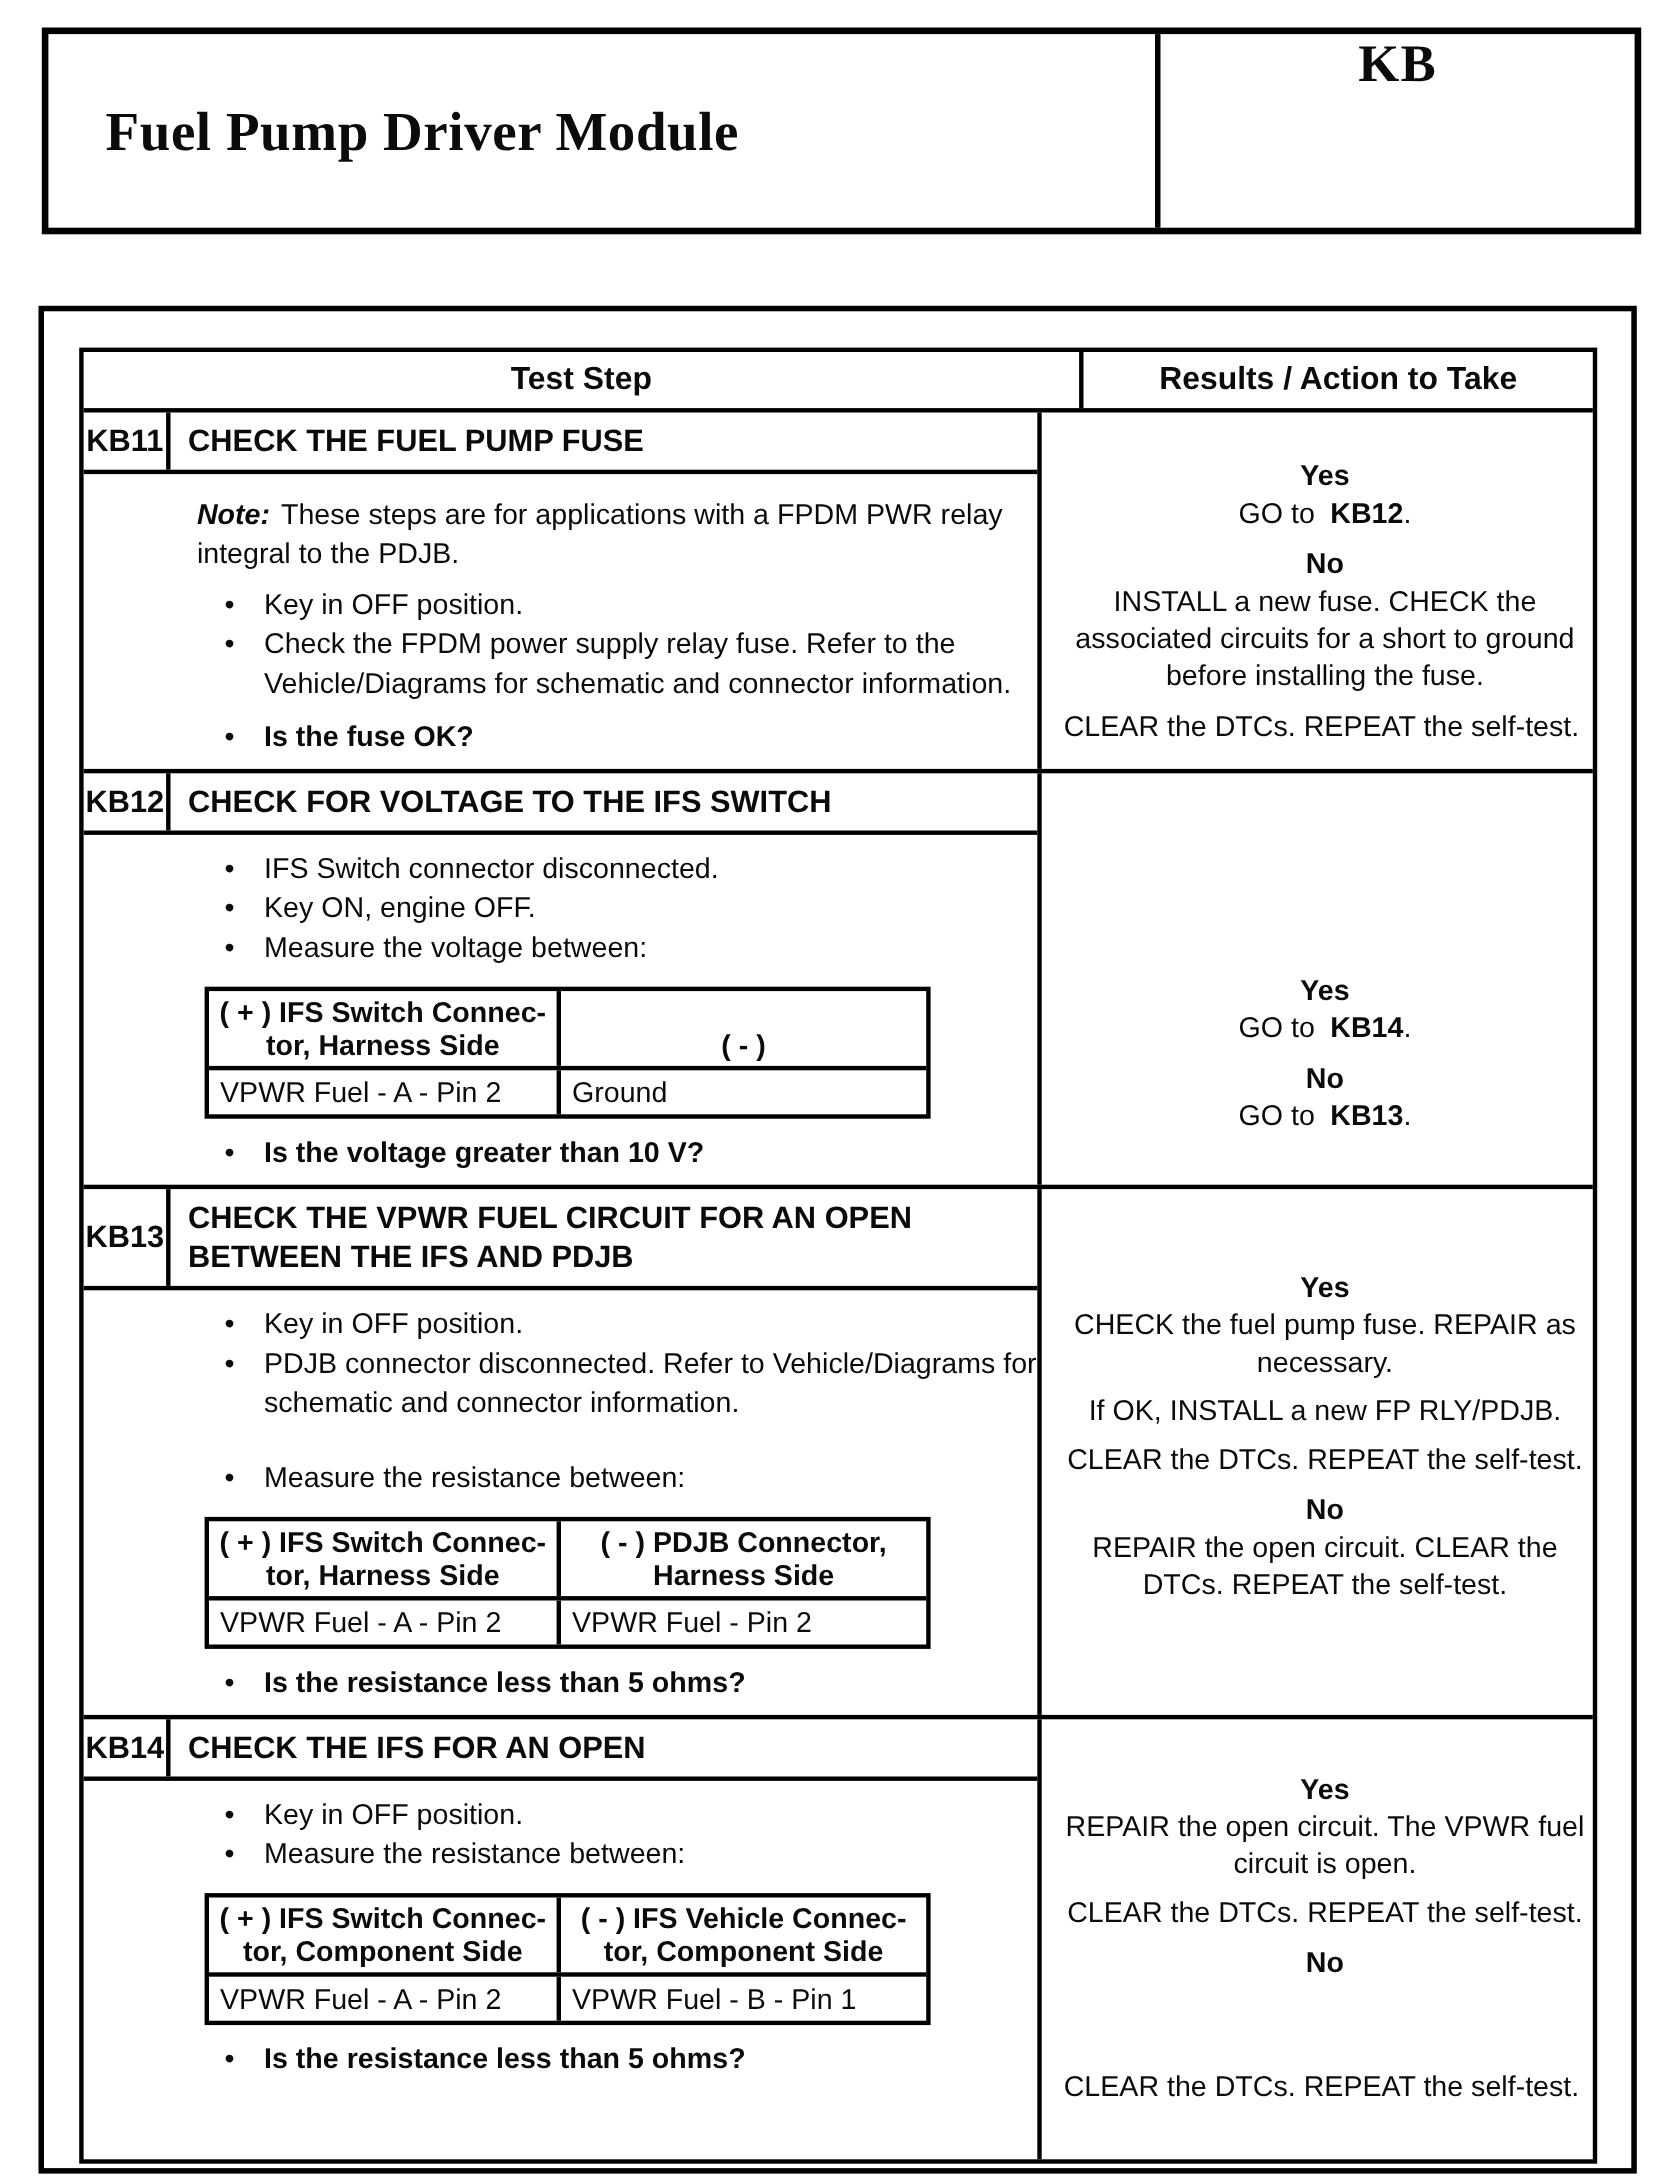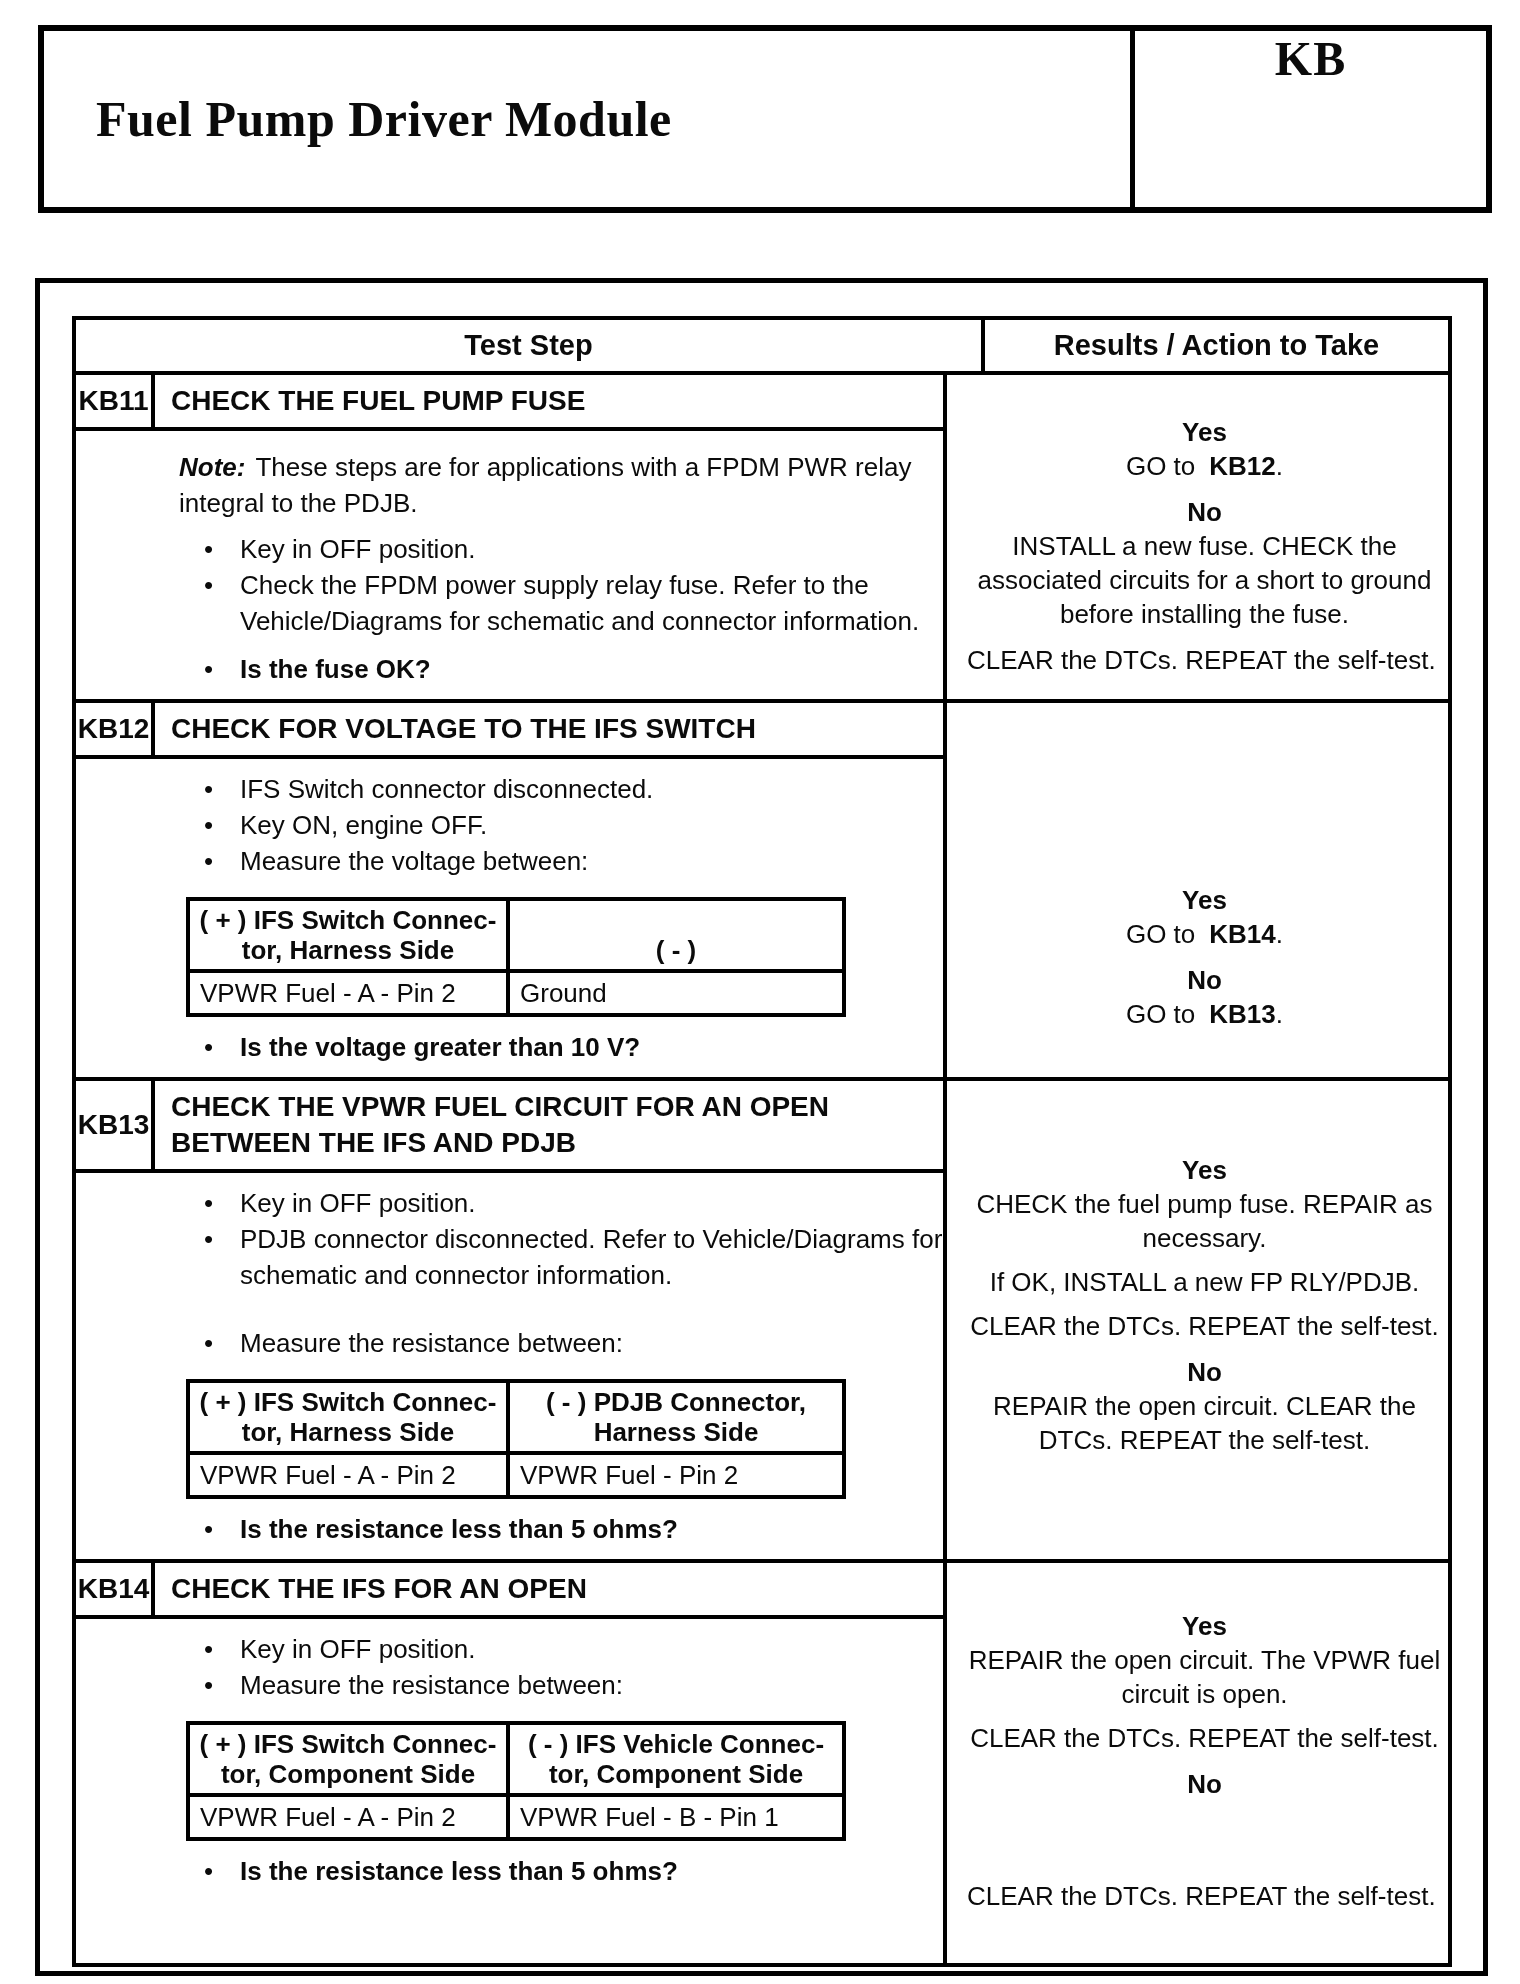--- a/index.html
+++ b/index.html
@@ -11,21 +11,21 @@
     overflow: hidden;
   }
 
   
   .header-box {
     position: absolute; left: 38px; top: 25px;
     width: 1454px; height: 188px;
     border: 6px solid #000; display: flex; background: #fff;
   }
   .header-left {
-    width: 1091px; border-right: 5px solid #000;
+    width: 1011px; border-right: 5px solid #000;
     display: flex; align-items: center; padding-left: 52px;
   }
   .header-title {
     font-family: "Liberation Serif", serif; font-weight: 700;
     font-size: 50px; letter-spacing: .5px;
   }
   .header-right { flex: 1; display: flex; justify-content: center; }
   .header-code {
     font-family: "Liberation Serif", serif; font-weight: 700;
     font-size: 48px; letter-spacing: 1px;

